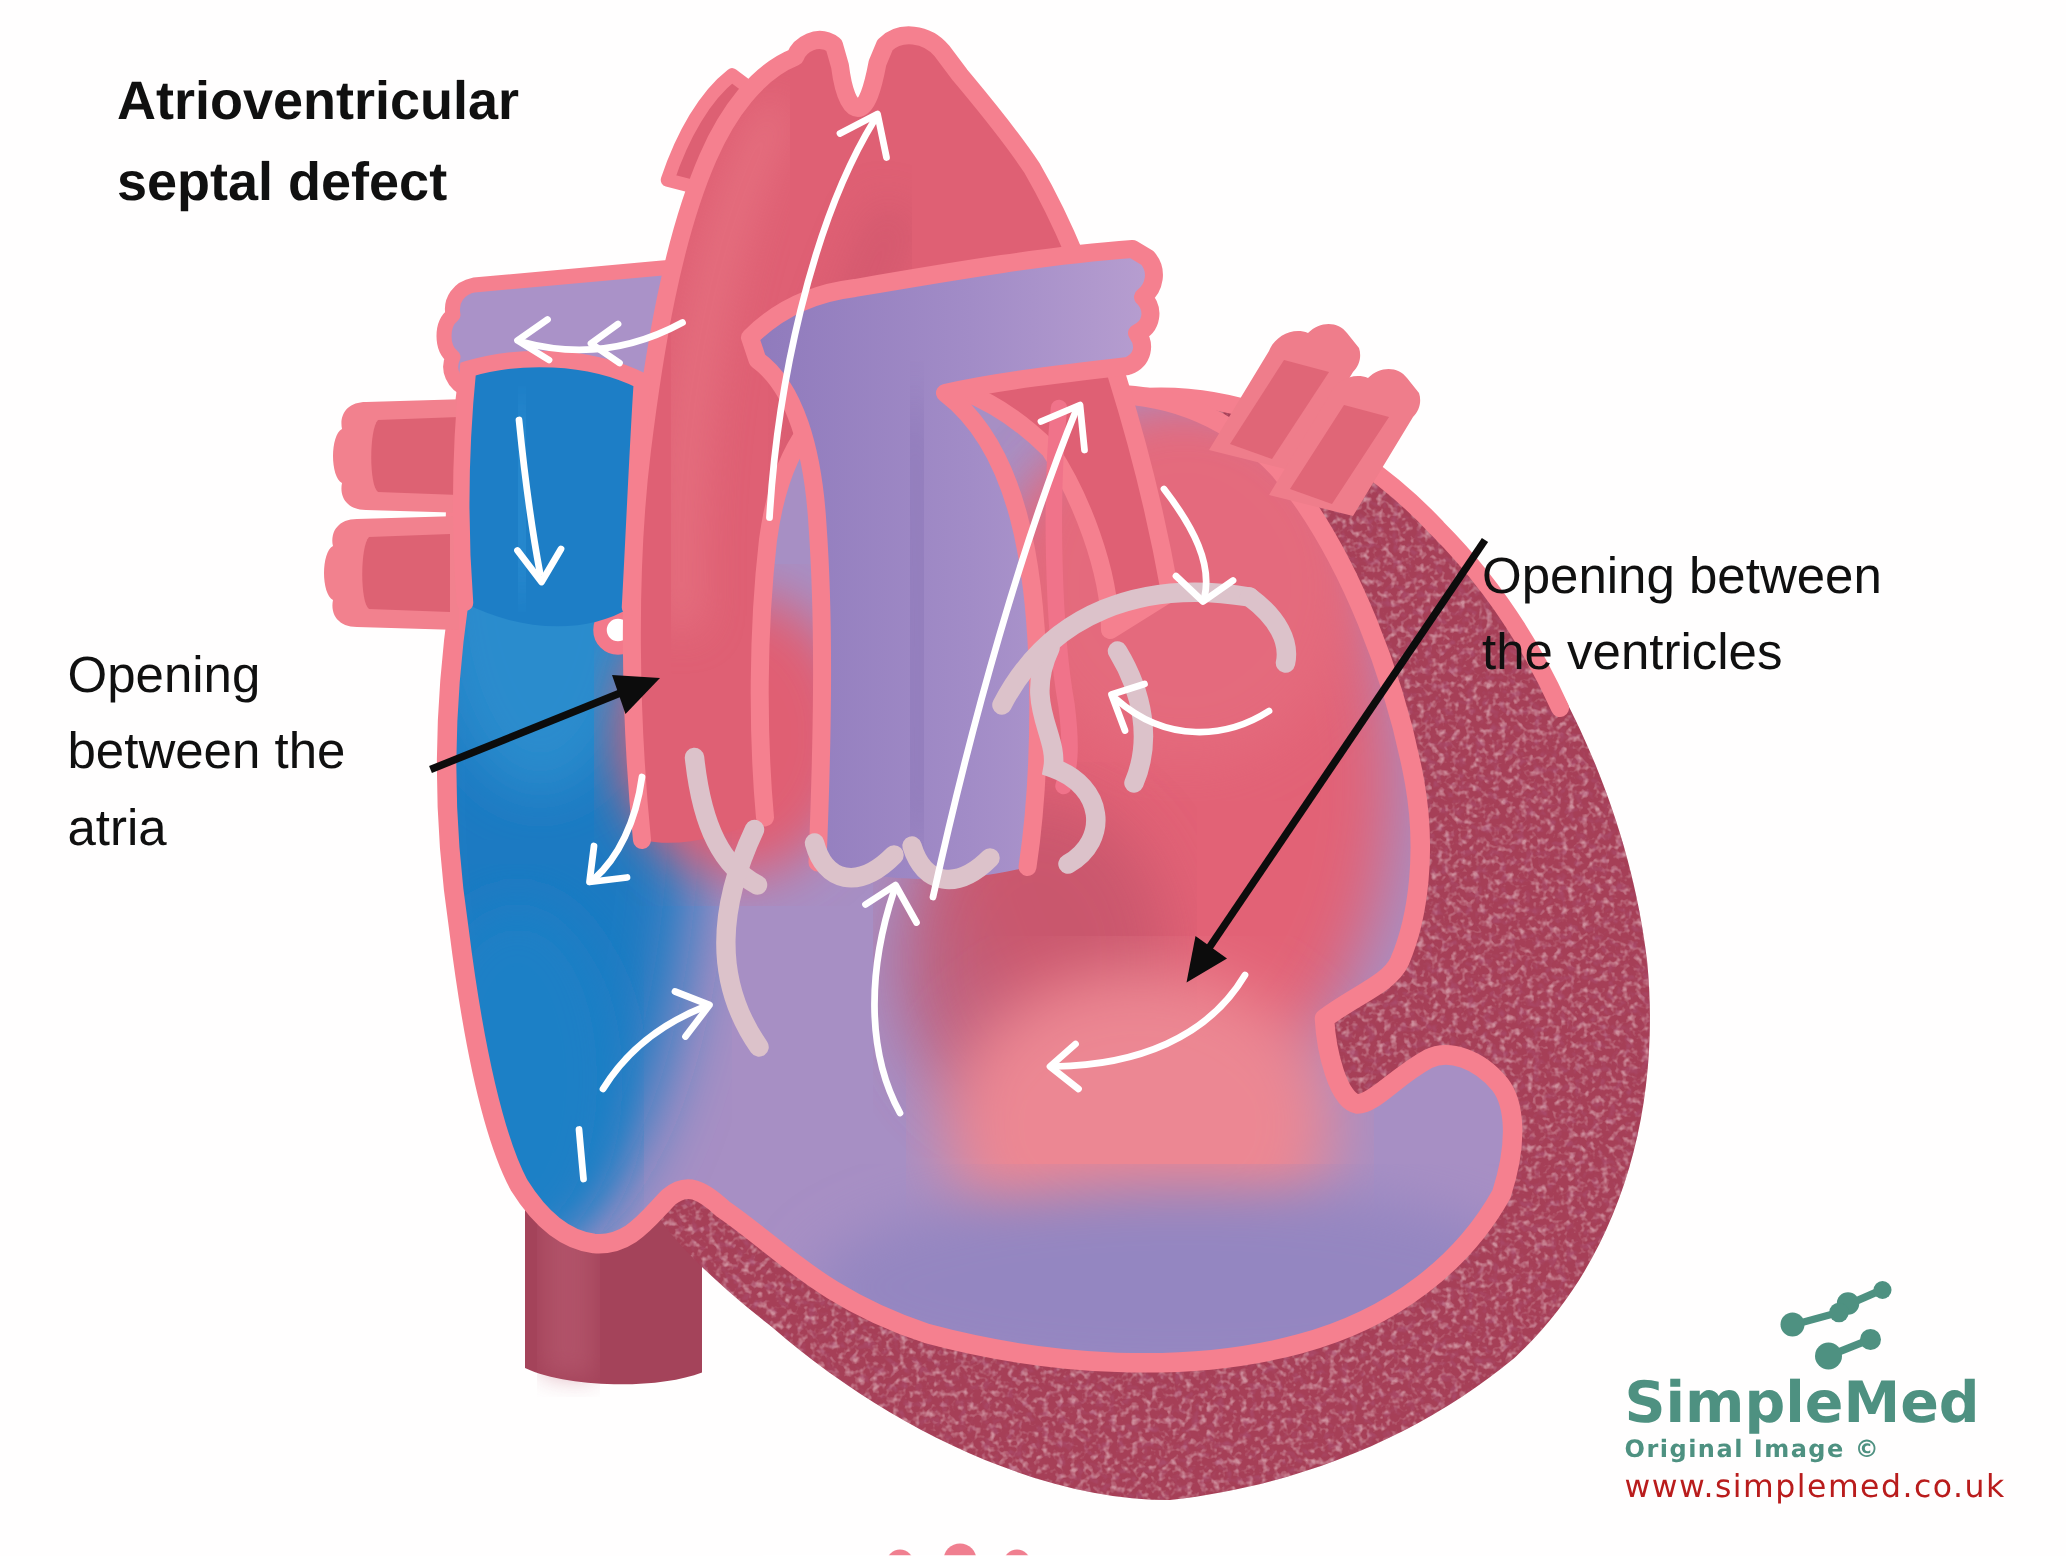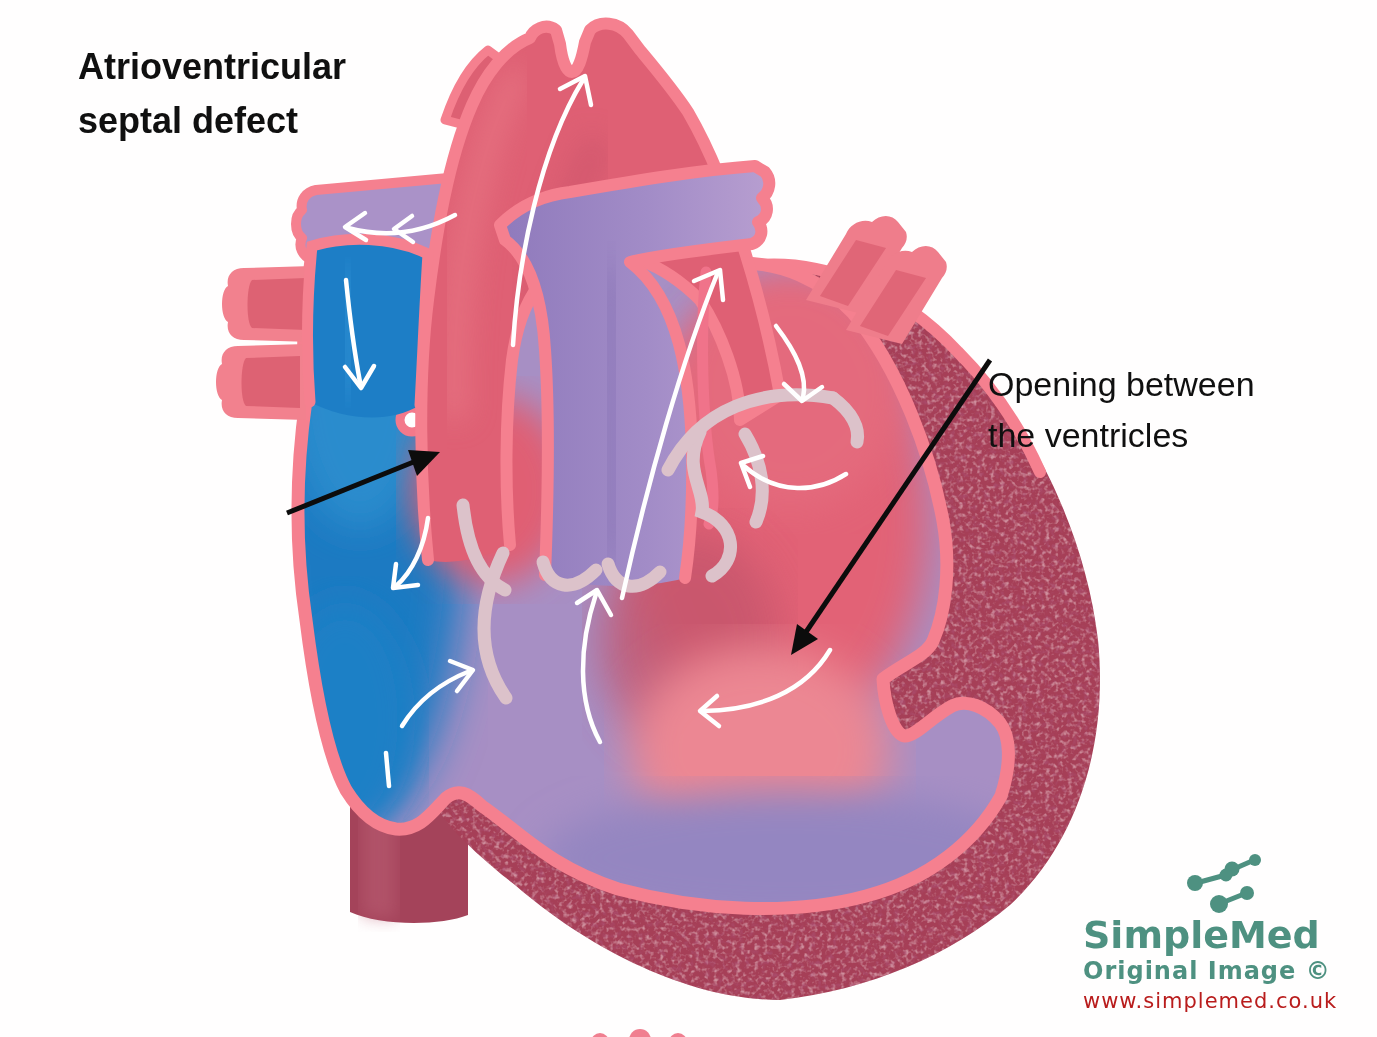--- a/index.html
+++ b/index.html
@@ -7,21 +7,21 @@
          font-family:"Liberation Sans", sans-serif;}
   .stage svg.heart{position:absolute;left:0;top:0;}
   .txt{position:absolute;color:#101010;white-space:pre-line;}
   .title{left:78px;top:40px;font-size:36px;font-weight:bold;line-height:1.5;}
   .label{font-size:34px;font-weight:400;line-height:1.5;}
   .label-atria{left:45px;top:425px;}
   .label-ventricles{left:988px;top:359px;}
   .watermark{position:absolute;right:14px;top:852px;width:280px;text-align:left;color:#4e9181;}
   .wm-icon{display:block;margin:0 auto 2px auto;}
   .wm-brand{font-family:"DejaVu Sans", sans-serif;font-weight:bold;font-size:38px;line-height:1.05;}
-  .wm-tag{font-family:"DejaVu Sans", sans-serif;font-weight:bold;font-size:24px;letter-spacing:1px;line-height:1.3;}
+  .wm-tag{font-family:"DejaVu Sans", sans-serif;font-weight:bold;font-size:16px;letter-spacing:1px;line-height:1.3;}
   .wm-url{font-family:"DejaVu Sans", sans-serif;font-size:21px;letter-spacing:1px;line-height:1.4;color:#b91c1c;}
 </style>
 </head>
 <body>
 
 <div class="stage">
 
 <svg class="heart" width="1377" height="1037" viewBox="0 0 1377 1037" xmlns="http://www.w3.org/2000/svg">
   <defs>
     <filter id="b8">
@@ -219,20 +219,23 @@
 
   <g fill="#f07f90">
     <circle cx="600" cy="1042" r="9"></circle>
     <circle cx="640" cy="1040" r="11"></circle>
     <circle cx="678" cy="1042" r="9"></circle>
   </g>
 </svg>
 
 <div class="txt title">Atrioventricular
 septal defect</div>
+<div class="txt label label-atria">Opening
+between the
+atria</div>
 <div class="txt label label-ventricles">Opening between
 the ventricles</div>
 
 <div class="watermark">
   <svg class="wm-icon" width="110" height="62" viewBox="0 0 110 62">
     <g fill="#4e9181" stroke="#4e9181">
       <line x1="68" y1="16" x2="84" y2="9" stroke-width="5"></line>
       <circle cx="64" cy="17" r="7.5" stroke="none"></circle>
       <circle cx="87" cy="8" r="6" stroke="none"></circle>
       <line x1="32" y1="30" x2="54" y2="24" stroke-width="5"></line>

